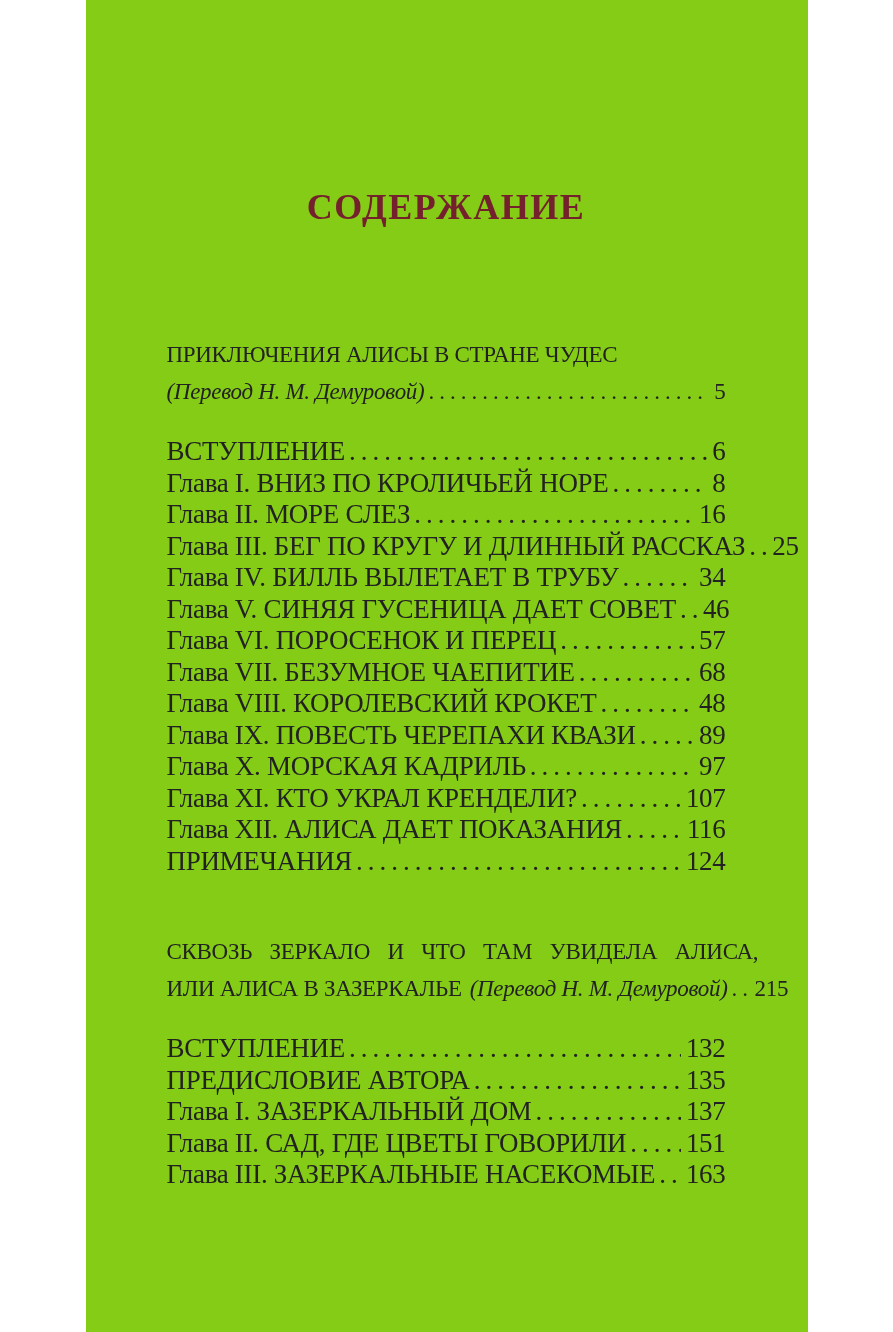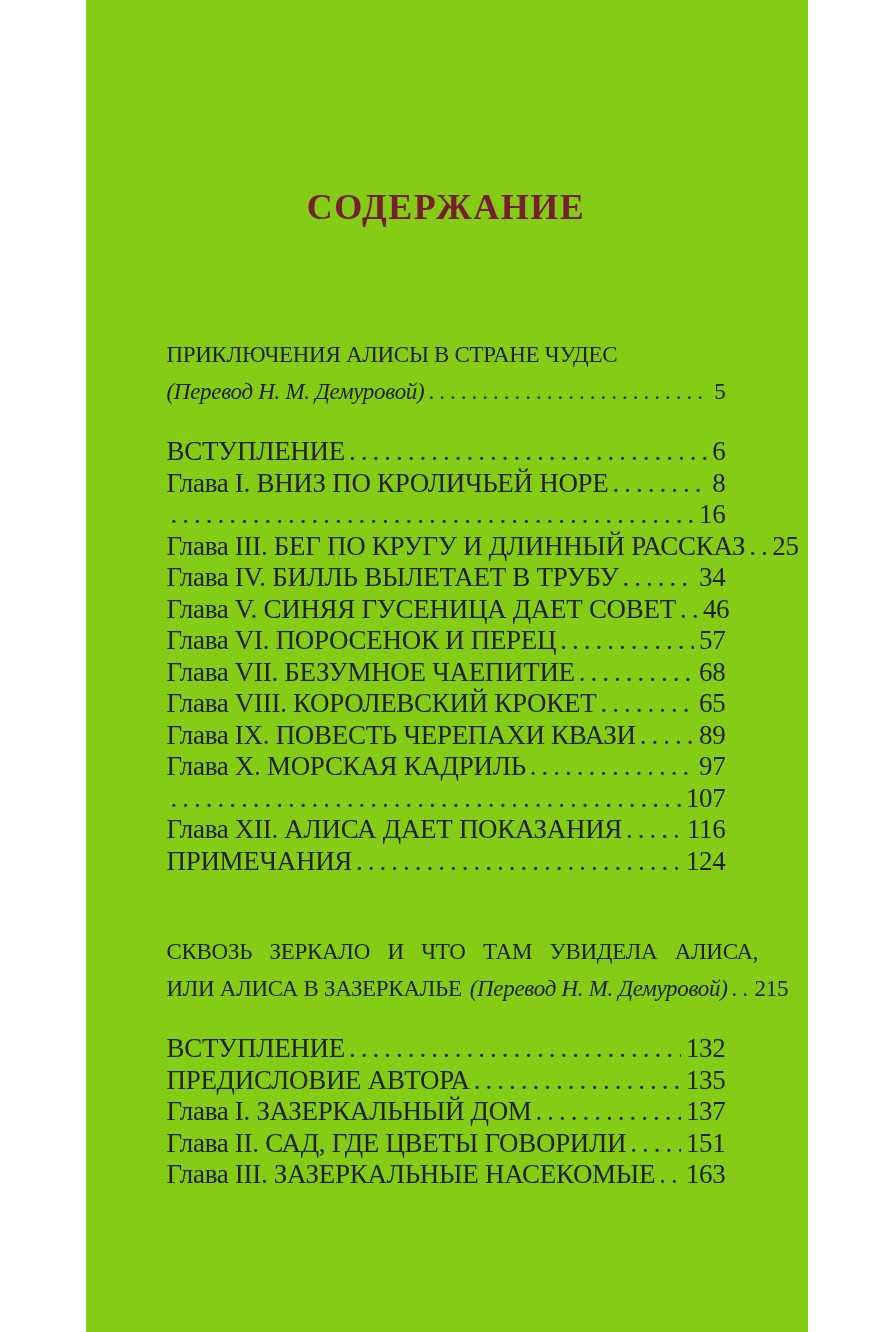--- a/index.html
+++ b/index.html
@@ -100,20 +100,21 @@
         <span class="label">ВСТУПЛЕНИЕ</span>
         <span class="leader"></span>
         <span class="page-num">6</span>
       </li>
       <li class="row">
         <span class="label">Глава I. ВНИЗ ПО КРОЛИЧЬЕЙ НОРЕ</span>
         <span class="leader"></span>
         <span class="page-num">8</span>
       </li>
       <li class="row">
+        <span class="label">Глава II. МОРЕ СЛЕЗ</span>
         <span class="leader"></span>
         <span class="page-num">16</span>
       </li>
       <li class="row">
         <span class="label">Глава III. БЕГ ПО КРУГУ И ДЛИННЫЙ РАССКАЗ</span>
         <span class="leader"></span>
         <span class="page-num">25</span>
       </li>
       <li class="row">
         <span class="label">Глава IV. БИЛЛЬ ВЫЛЕТАЕТ В ТРУБУ</span>
@@ -131,33 +132,34 @@
         <span class="page-num">57</span>
       </li>
       <li class="row">
         <span class="label">Глава VII. БЕЗУМНОЕ ЧАЕПИТИЕ</span>
         <span class="leader"></span>
         <span class="page-num">68</span>
       </li>
       <li class="row">
         <span class="label">Глава VIII. КОРОЛЕВСКИЙ КРОКЕТ</span>
         <span class="leader"></span>
-        <span class="page-num">65</span>
+        <span class="page-num">48</span>
       </li>
       <li class="row">
         <span class="label">Глава IX. ПОВЕСТЬ ЧЕРЕПАХИ КВАЗИ</span>
         <span class="leader"></span>
         <span class="page-num">89</span>
       </li>
       <li class="row">
         <span class="label">Глава X. МОРСКАЯ КАДРИЛЬ</span>
         <span class="leader"></span>
         <span class="page-num">97</span>
       </li>
       <li class="row">
+        <span class="label">Глава XI. КТО УКРАЛ КРЕНДЕЛИ?</span>
         <span class="leader"></span>
         <span class="page-num">107</span>
       </li>
       <li class="row">
         <span class="label">Глава XII. АЛИСА ДАЕТ ПОКАЗАНИЯ</span>
         <span class="leader"></span>
         <span class="page-num">116</span>
       </li>
       <li class="row">
         <span class="label">ПРИМЕЧАНИЯ</span>

